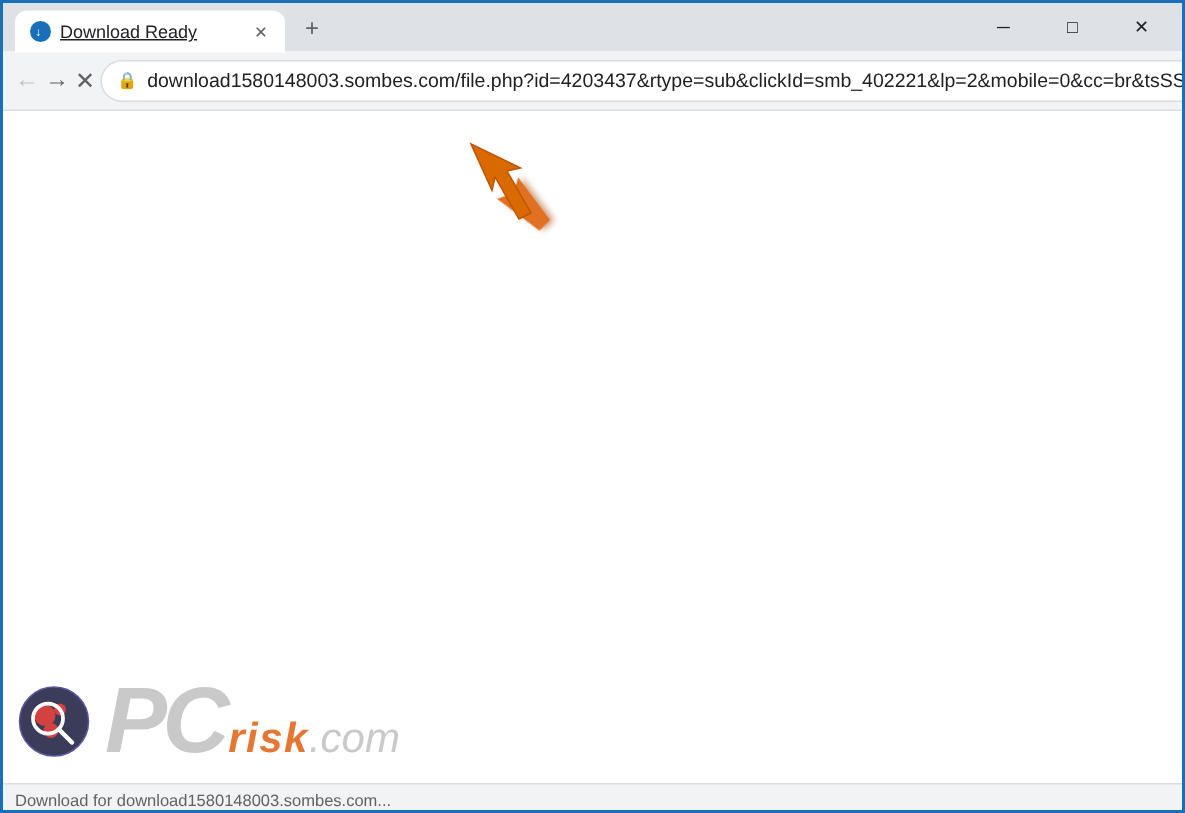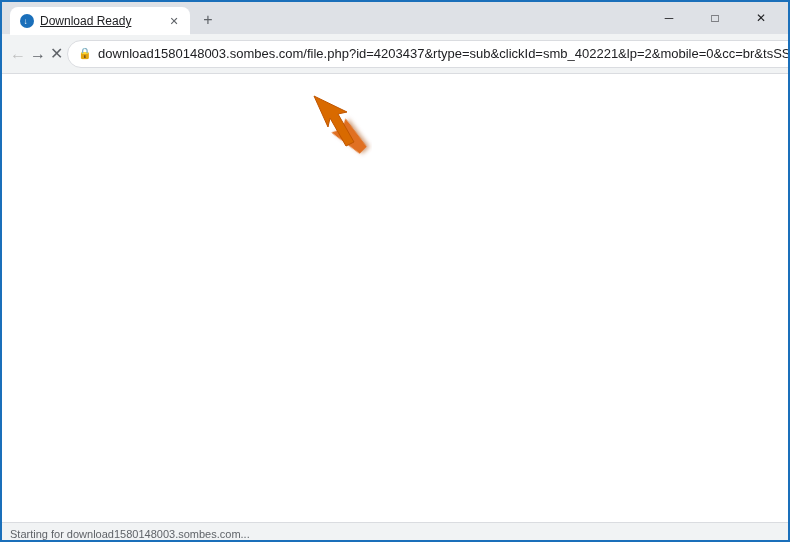--- a/index.html
+++ b/index.html
@@ -246,18 +246,38 @@
         <filter id="shadow" x="-20%" y="-20%" width="140%" height="140%">
           <feDropShadow dx="2" dy="2" stdDeviation="2" flood-color="#a04000" flood-opacity="0.5"></feDropShadow>
         </filter>
       </defs>
       <polygon points="5,5 30,35 20,30 25,65 35,65 40,30 30,35" transform="rotate(-45, 30, 35)" fill="#e07020" filter="url(#shadow)"></polygon>
 
       <polygon points="2,2 35,18 26,20 42,48 34,52 18,24 16,33" fill="#d96a00" stroke="#c05500" stroke-width="1"></polygon>
     </svg>
   </div>
 
+  <div class="watermark">
+
+    <svg class="watermark-logo" viewBox="0 0 48 48">
+      <circle cx="24" cy="24" r="23" fill="#1a1a3e" stroke="#3a3a8e" stroke-width="1"></circle>
+      <circle cx="18" cy="20" r="7" fill="#cc2020"></circle>
+      <circle cx="28" cy="16" r="4" fill="#cc2020"></circle>
+      <circle cx="22" cy="30" r="5" fill="#cc2020"></circle>
+
+      <circle cx="20" cy="22" r="10" fill="none" stroke="#ffffff" stroke-width="2.5"></circle>
+      <line x1="28" y1="30" x2="36" y2="38" stroke="#ffffff" stroke-width="3" stroke-linecap="round"></line>
+    </svg>
+    <div class="watermark-text">
+      <span style="display:flex; align-items:baseline; line-height:1;">
+        <span style="font-size:62px; font-weight:900; color:#c0c0c0; font-style:italic; letter-spacing:-3px; line-height:1;">PC</span>
+        <span style="font-size:28px; font-weight:400; color:#d0d0d0; font-style:italic; margin-left:2px;">
+          <span style="color:#e06010; font-weight:700; letter-spacing:1px;">risk</span><span style="color:#c0c0c0;">.com</span>
+        </span>
+      </span>
+    </div>
+  </div>
 
 </div>
 
 <div class="statusbar">
-  <span>Starting for download1580148003.sombes.com...</span>
+  <span>Download for download1580148003.sombes.com...</span>
 </div>
 
 </body></html>

